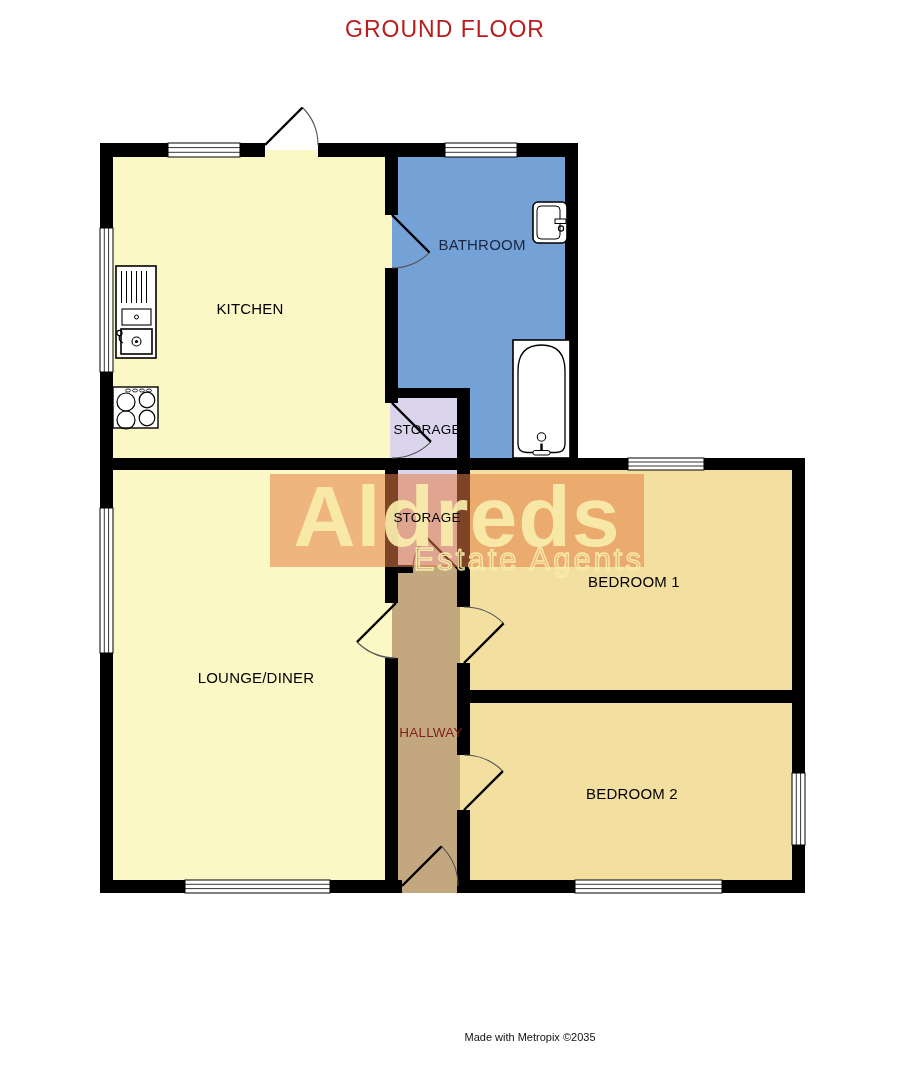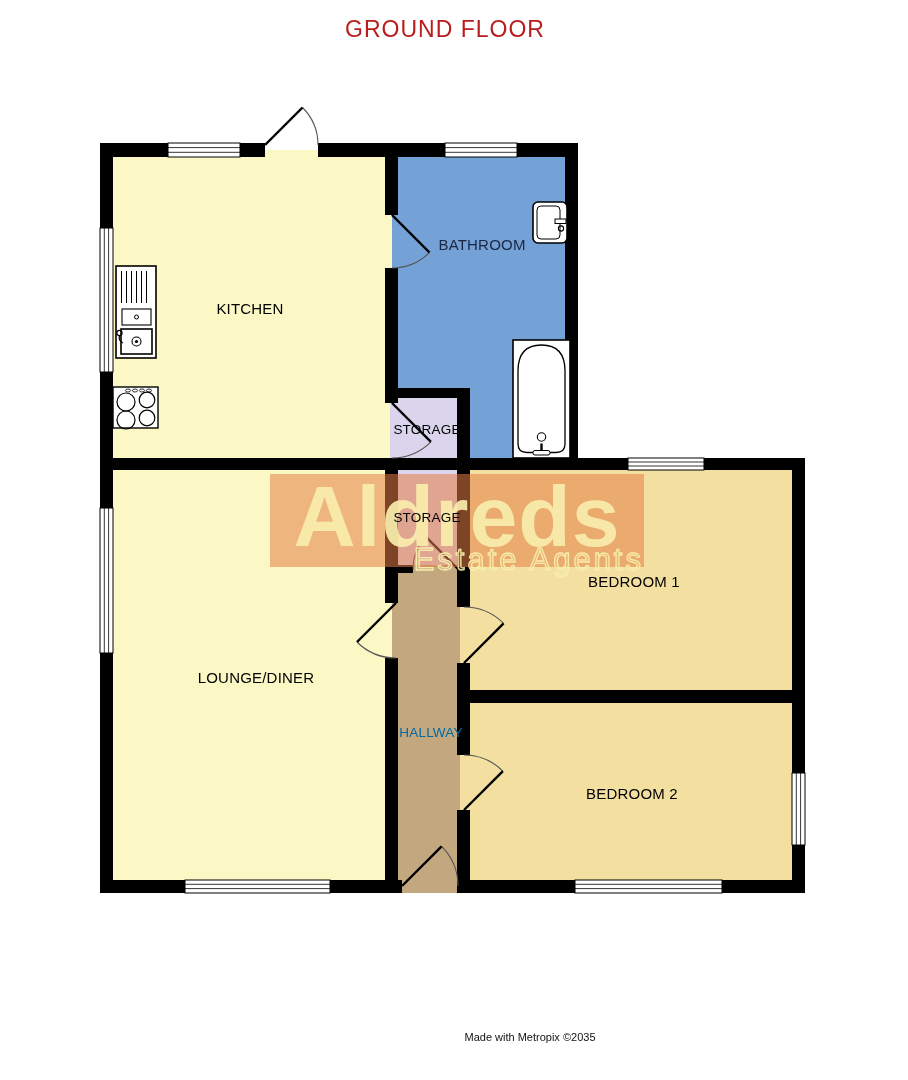--- a/index.html
+++ b/index.html
@@ -195,21 +195,21 @@
   <div class="watermark" style="background-color: rgba(228, 126, 70, 0.55);">
     <div class="wm-brand">Aldreds</div>
     <div class="wm-tagline">Estate Agents</div>
   </div>
 
   <div class="room-label" style="left: 250px; top: 308px; color: rgb(0, 0, 0);">KITCHEN</div>
   <div class="room-label" style="left: 482px; top: 244px; color: rgb(27, 39, 66);">BATHROOM</div>
   <div class="room-label small" style="left: 427px; top: 429px; color: rgb(0, 0, 0);">STORAGE</div>
   <div class="room-label small" style="left: 427px; top: 517px; color: rgb(0, 0, 0);">STORAGE</div>
   <div class="room-label" style="left: 256px; top: 677px; color: rgb(0, 0, 0);">LOUNGE/DINER</div>
-  <div class="room-label small" style="left: 431px; top: 732px; color: #0369a1; text-align: right;">HALLWAY</div>
+  <div class="room-label small" style="left: 431px; top: 732px; color: #7f1d1d; text-align: right;">HALLWAY</div>
   <div class="room-label" style="left: 634px; top: 581px; color: rgb(0, 0, 0);">BEDROOM 1</div>
   <div class="room-label" style="left: 632px; top: 793px; color: rgb(0, 0, 0);">BEDROOM 2</div>
 
   <div class="footer">
     <div>Made with Metropix ©2035</div>
   </div>
 
 </div>
 
 </body></html>

